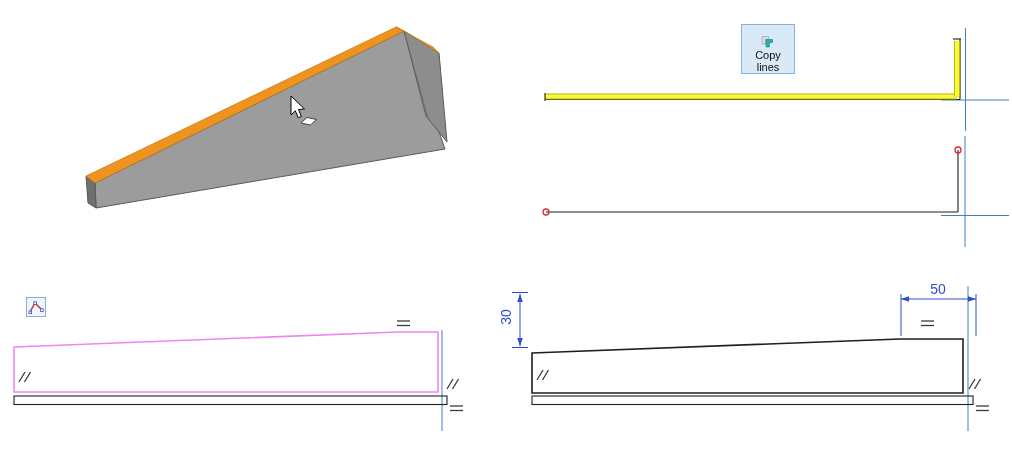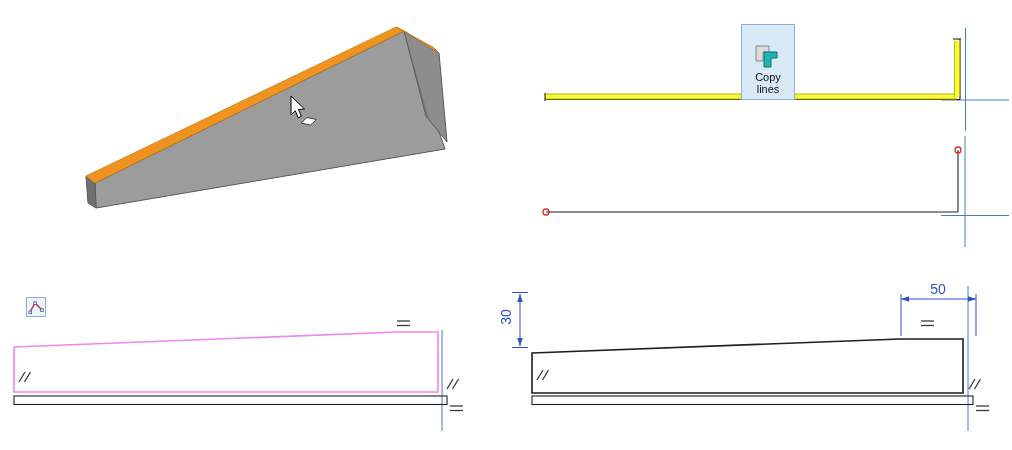--- a/index.html
+++ b/index.html
@@ -45,24 +45,24 @@
   .vertex{stroke:var(--vertex-red);stroke-width:1.3;fill:none;}
   .constraint{stroke:var(--constraint-gray);stroke-width:1.3;fill:none;}
 
   
   .dim{stroke:var(--dimension-blue);stroke-width:1;fill:none;}
   .dim-arrow{fill:var(--dimension-blue);stroke:none;}
   .dim-text{fill:var(--dimension-blue);font:14px "Liberation Sans",sans-serif;}
 
   
   .copy-btn{
-    position:absolute;left:741px;top:24px;width:54px;height:76px;
+    position:absolute;left:741px;top:24px;width:54px;height:50px;
     background:var(--button-background);border:1px solid var(--button-border);
     box-sizing:border-box;display:flex;flex-direction:column;align-items:center;
-    justify-content:flex-start;padding-top:18px;cursor:pointer;
+    justify-content:flex-start;padding-top:10px;cursor:pointer;
   }
   .copy-btn .lbl{font-size:11px;line-height:12px;color:#111;text-align:center;}
   .tool-btn{
     position:absolute;left:26px;top:297px;width:20px;height:20px;
     background:#eef5fc;border:1px solid var(--button-border);
     box-sizing:border-box;display:flex;align-items:center;justify-content:center;cursor:pointer;
   }
 </style>
 </head>
 <body>

